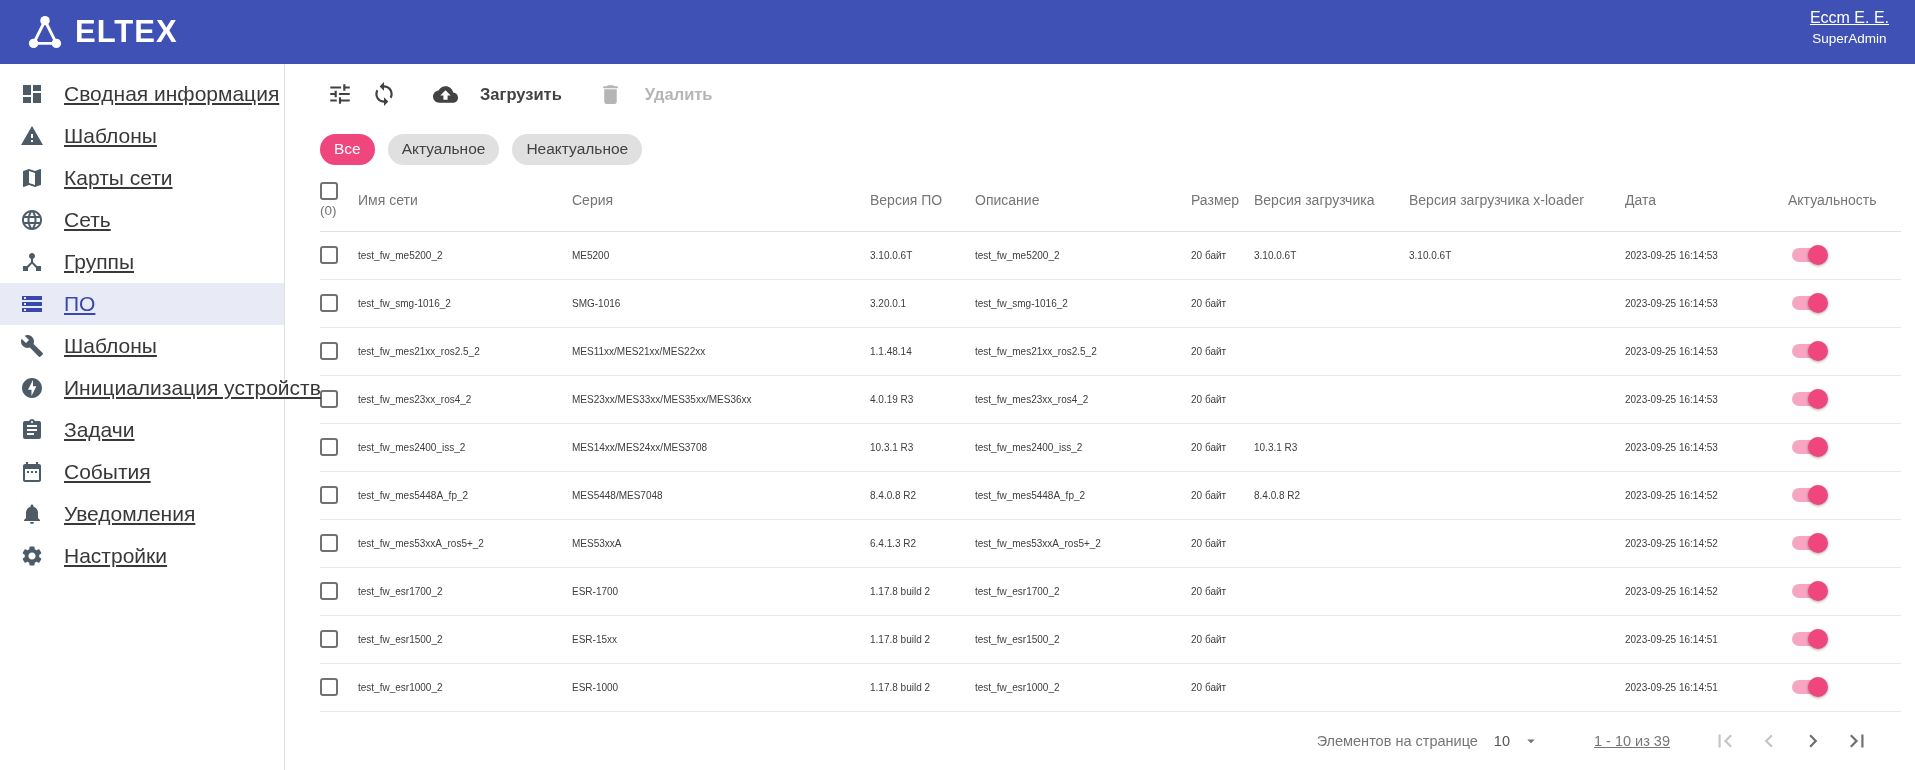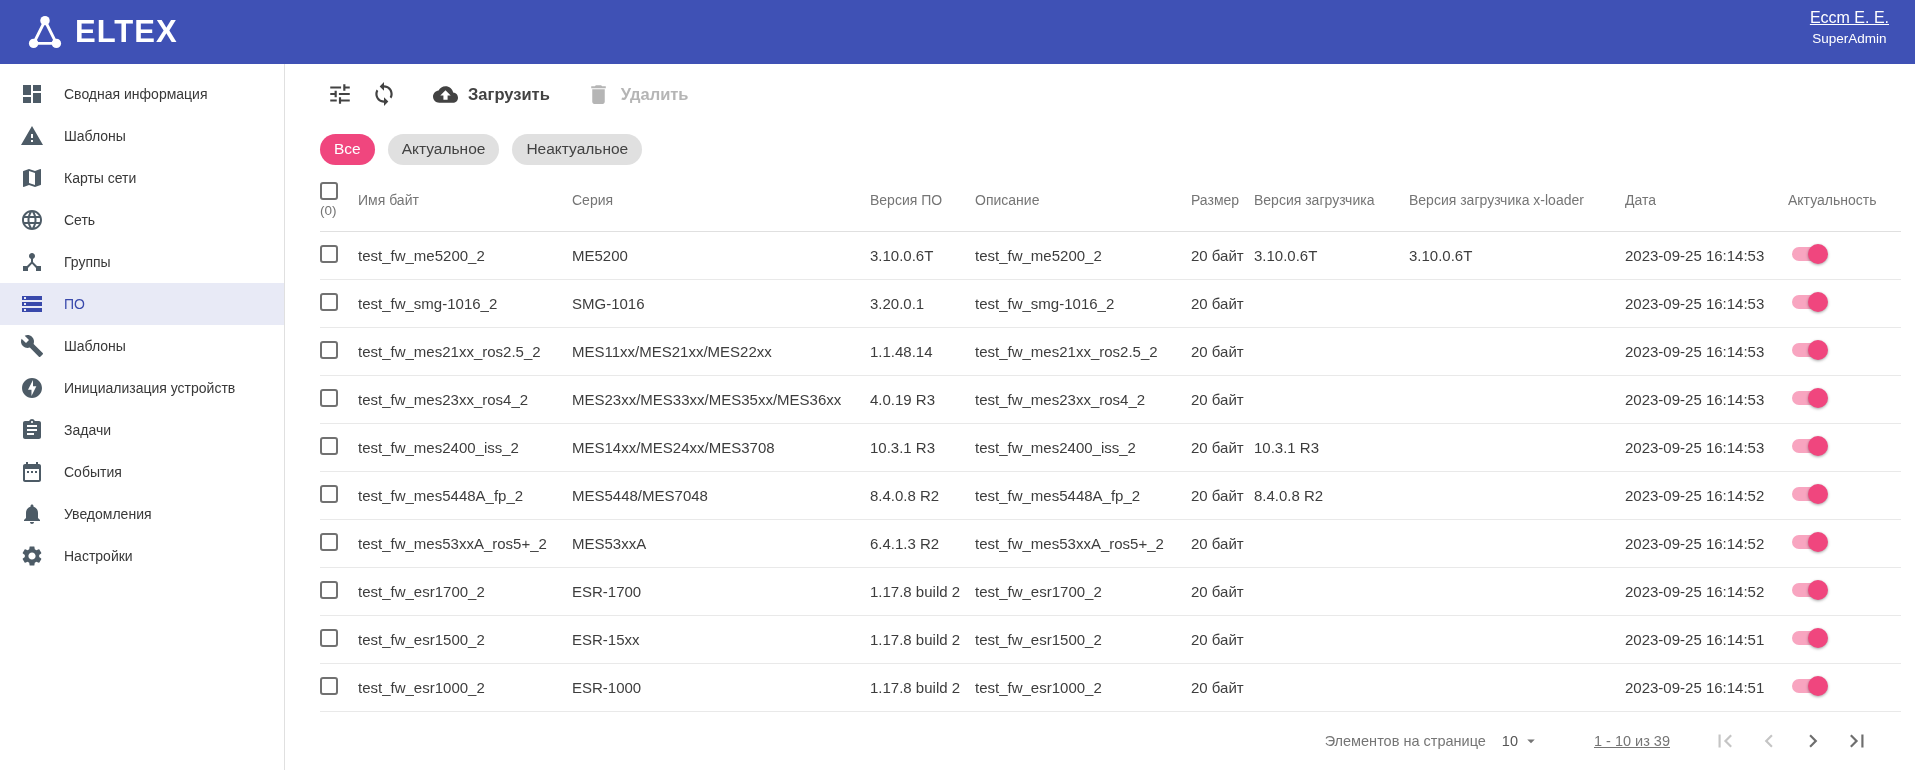--- a/index.html
+++ b/index.html
@@ -26,60 +26,60 @@
   .lang{display:flex;align-items:center;gap:4px;font-size:16px;cursor:pointer;}
   .lang svg{width:20px;height:20px;fill:#fff;}
   .user{text-align:center;line-height:1.45;}
   .user-name{font-size:16px;text-decoration:underline;cursor:pointer;display:block;}
   .user-role{font-size:13.5px;display:block;}
   .logout{width:30px;height:30px;cursor:pointer;}
   .logout svg{width:30px;height:30px;fill:#fff;}
 
   
   .sidebar{position:absolute;top:64px;left:0;width:285px;bottom:0;background:#fff;border-right:1px solid var(--border);padding-top:9px;z-index:10;}
-  .nav-item{height:42px;display:flex;align-items:center;gap:20px;padding:0 20px;font-size:14px;color:#383838;cursor:pointer;white-space:nowrap;}
+  .nav-item{height:42px;display:flex;align-items:center;gap:20px;padding:0 20px;font-size:21px;color:#383838;cursor:pointer;white-space:nowrap;text-decoration:underline;}
   .nav-icon{width:24px;height:24px;color:#4d5b66;flex:none;}
   .nav-icon svg{width:24px;height:24px;fill:currentColor;}
   .nav-item.selected{background:var(--selected-bg);color:var(--selected-fg);}
   .nav-item.selected .nav-icon{color:var(--selected-fg);}
 
   
   .main{position:absolute;top:64px;left:285px;width:1630px;bottom:0;background:#fff;}
   .toolbar{height:60px;display:flex;align-items:center;padding-left:42px;}
   .icon-btn{width:26px;height:26px;color:#424242;cursor:pointer;flex:none;}
   .icon-btn svg{width:26px;height:26px;fill:currentColor;}
-  .tool-btn{display:flex;align-items:center;gap:10px;font-size:16.5px;font-weight:bold;color:#424242;cursor:pointer;}
+  .tool-btn{display:flex;align-items:center;gap:22px;font-size:16.5px;font-weight:bold;color:#424242;cursor:pointer;}
   .tool-btn svg{width:25px;height:25px;fill:currentColor;}
   .tool-btn.disabled{color:#b5b5b5;cursor:default;}
   .sp16{width:18px;} .sp34{width:36px;}
 
   .chips{display:flex;align-items:center;gap:13px;height:44px;padding-left:35px;padding-top:6px;}
   .chip{height:31px;padding:0 14px;display:flex;align-items:center;border-radius:16px;background:#e0e0e0;color:#424242;font-size:15.5px;cursor:pointer;}
   .chip.active{background:var(--accent-pink);color:#fff;}
 
   
   .table{margin-left:35px;width:1581px;}
   .thead,.trow{display:grid;grid-template-columns:38px 214px 298px 105px 216px 63px 155px 216px 163px 113px;align-items:center;}
   .thead{height:64px;border-bottom:1px solid var(--border);color:var(--muted);font-size:14px;}
-  .trow{height:48px;border-bottom:1px solid #e9e9e9;font-size:15px;color:var(--text);}
+  .trow{height:48px;border-bottom:1px solid #e9e9e9;font-size:10px;color:var(--text);}
   .th,.td{white-space:nowrap;}
   .th-check{display:flex;flex-direction:column;align-items:flex-start;gap:3px;}
   .count{font-size:13.5px;color:var(--muted);}
   .checkbox{width:18px;height:18px;border:2px solid #717171;border-radius:3px;display:inline-block;cursor:pointer;background:#fff;}
 
   .toggle{position:relative;width:38px;height:20px;display:inline-block;cursor:pointer;margin-left:2px;}
   .toggle .track{position:absolute;left:2px;right:2px;top:3px;height:14px;border-radius:7px;background:var(--track-pink);}
   .toggle .thumb{position:absolute;top:0;width:20px;height:20px;border-radius:50%;background:var(--accent-pink);box-shadow:0 1px 3px rgba(0,0,0,.35);}
   .toggle.on .thumb{right:0;}
   .toggle:not(.on) .thumb{left:0;background:#fafafa;}
 
   
   .tfoot{height:58px;display:flex;align-items:center;justify-content:flex-end;color:var(--muted);font-size:14.5px;padding-right:31px;}
   .per-page{display:flex;align-items:center;gap:16px;}
-  .pp-select{display:flex;align-items:center;gap:4px;cursor:pointer;color:#555;}
+  .pp-select{display:flex;align-items:center;gap:12px;cursor:pointer;color:#555;}
   .pp-select svg{width:18px;height:18px;fill:#757575;}
   .range{margin-left:54px;margin-right:42px;text-decoration:underline;}
   .pager{display:flex;align-items:center;gap:18px;}
   .pg-btn{width:26px;height:26px;cursor:pointer;}
   .pg-btn svg{width:26px;height:26px;}
   .pg-btn.disabled svg{fill:#c5c5c5;}
   .pg-btn.enabled svg{fill:#6e6e6e;}
 </style>
 </head>
 <body>
@@ -249,21 +249,21 @@
       <div class="chip">Актуальное</div>
       <div class="chip">Неактуальное</div>
     </div>
 
   <div class="table">
     <div class="thead">
       <div class="th th-check">
         <span class="checkbox"></span>
         <span class="count">(0)</span>
       </div>
-      <div class="th">Имя байт</div>
+      <div class="th">Имя сети</div>
       <div class="th">Серия</div>
       <div class="th">Версия ПО</div>
       <div class="th">Описание</div>
       <div class="th">Размер</div>
       <div class="th">Версия загрузчика</div>
       <div class="th">Версия загрузчика  x-loader</div>
       <div class="th">Дата</div>
       <div class="th">Актуальность</div>
     </div>
     <div id="table-body">

